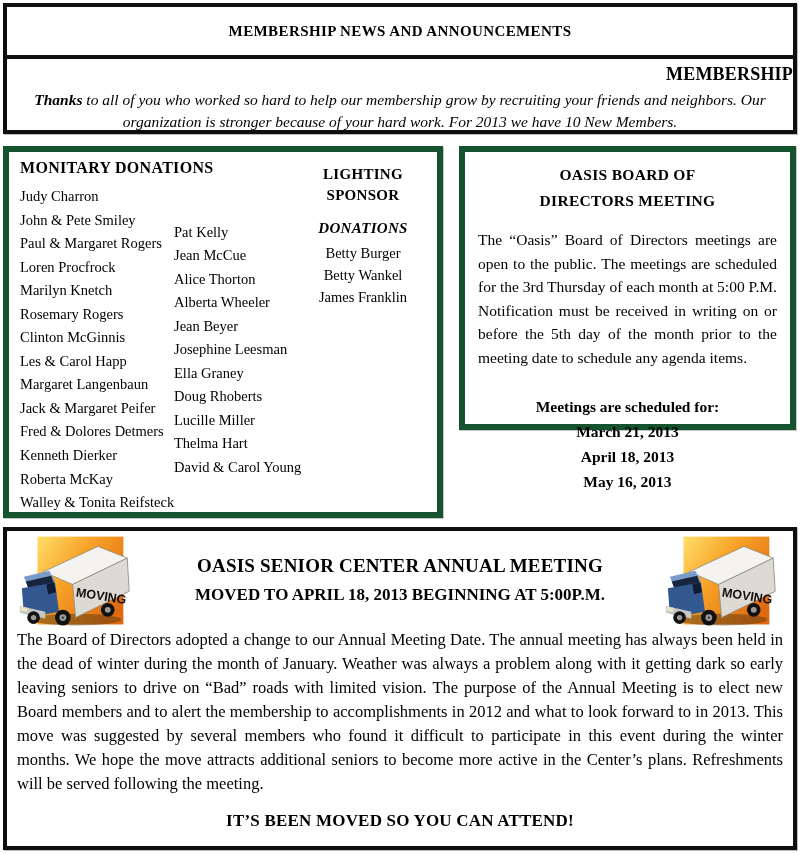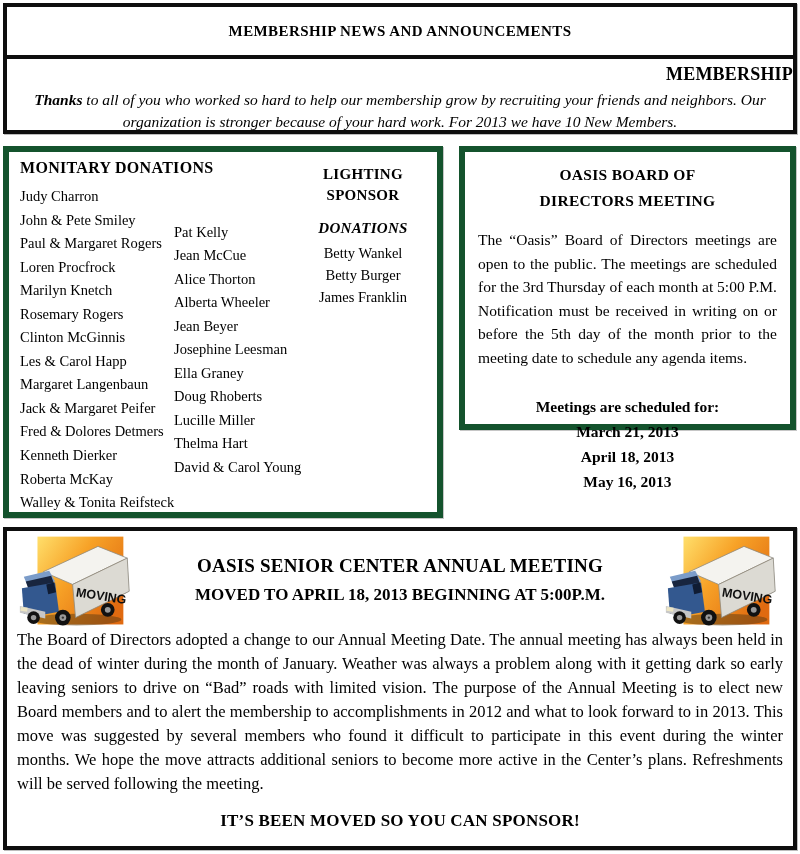--- a/index.html
+++ b/index.html
@@ -107,22 +107,22 @@
     <div class="name">Lucille Miller</div>
     <div class="name">Thelma Hart</div>
     <div class="name">David &amp; Carol Young</div>
   </div>
 
   <div class="lighting">
     <div class="lighting-h">LIGHTING</div>
     <div class="lighting-h">SPONSOR</div>
     <div class="lighting-h gap">DONATIONS</div>
     <div class="lighting-names">
+      <div class="name">Betty Burger</div>
       <div class="name">Betty Wankel</div>
-      <div class="name">Betty Burger</div>
       <div class="name">James Franklin</div>
     </div>
   </div>
 </div>
 
 <div class="box b3 board">
   <div class="board-title">
     <div>OASIS BOARD OF</div>
     <div>DIRECTORS MEETING</div>
   </div>
@@ -179,14 +179,14 @@
       <circle cx="48" cy="84" r="1.2" fill="#333"></circle>
     <circle cx="94" cy="76" r="7" fill="#111"></circle>
       <circle cx="94" cy="76" r="3" fill="#9a9a9a"></circle>
   </svg>
 
   <div class="annual-head">
     <div class="annual-title">OASIS SENIOR CENTER ANNUAL MEETING</div>
     <div class="annual-subtitle">MOVED TO APRIL 18, 2013 BEGINNING AT 5:00P.M.</div>
   </div>
   <p class="annual-body">The Board of Directors adopted a change to our Annual Meeting Date. The annual meeting has always been held in the dead of winter during the month of January. Weather was always a problem along with it getting dark so early leaving seniors to drive on “Bad” roads with limited vision. The purpose of the Annual Meeting is to elect new Board members and to alert the membership to  accomplishments in 2012 and what to look forward to in 2013. This move was suggested by several members who found it difficult to participate in this event during the winter months. We hope the move attracts additional seniors to become more active in the Center’s plans. Refreshments will be served following the meeting.</p>
-  <div class="annual-closing">IT’S BEEN MOVED SO YOU CAN SPONSOR!</div>
+  <div class="annual-closing">IT’S BEEN MOVED SO YOU CAN ATTEND!</div>
 </div>
 
 </body></html>

